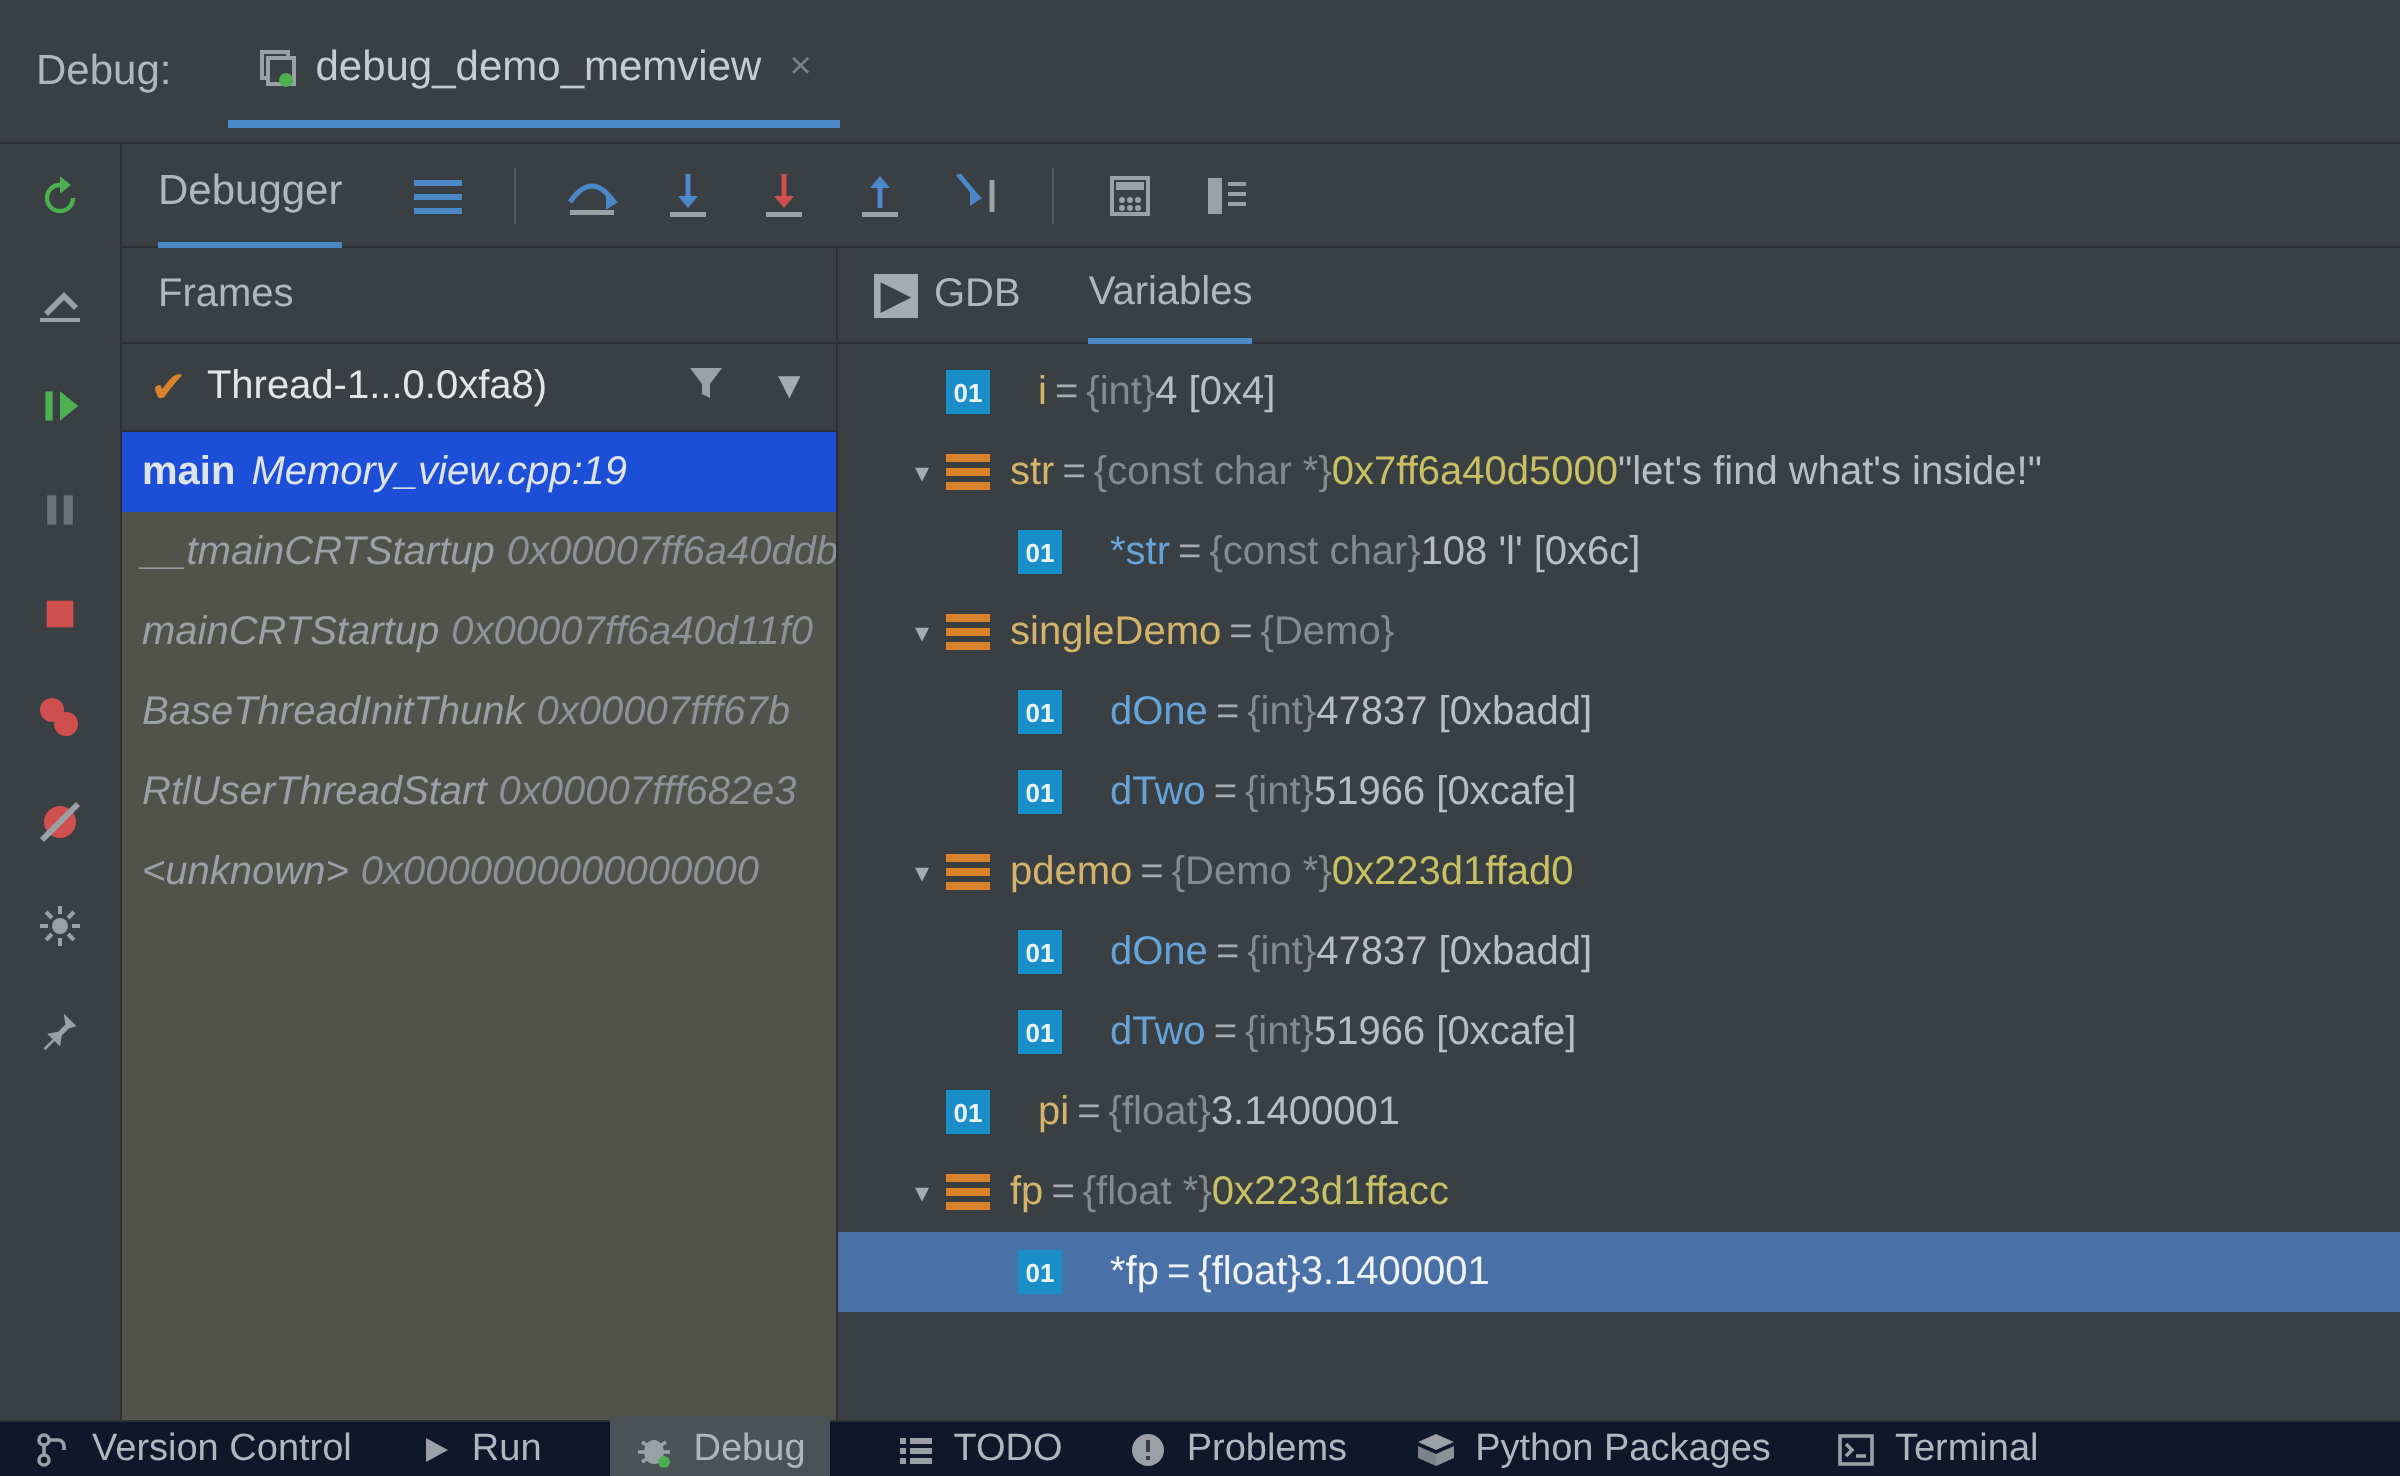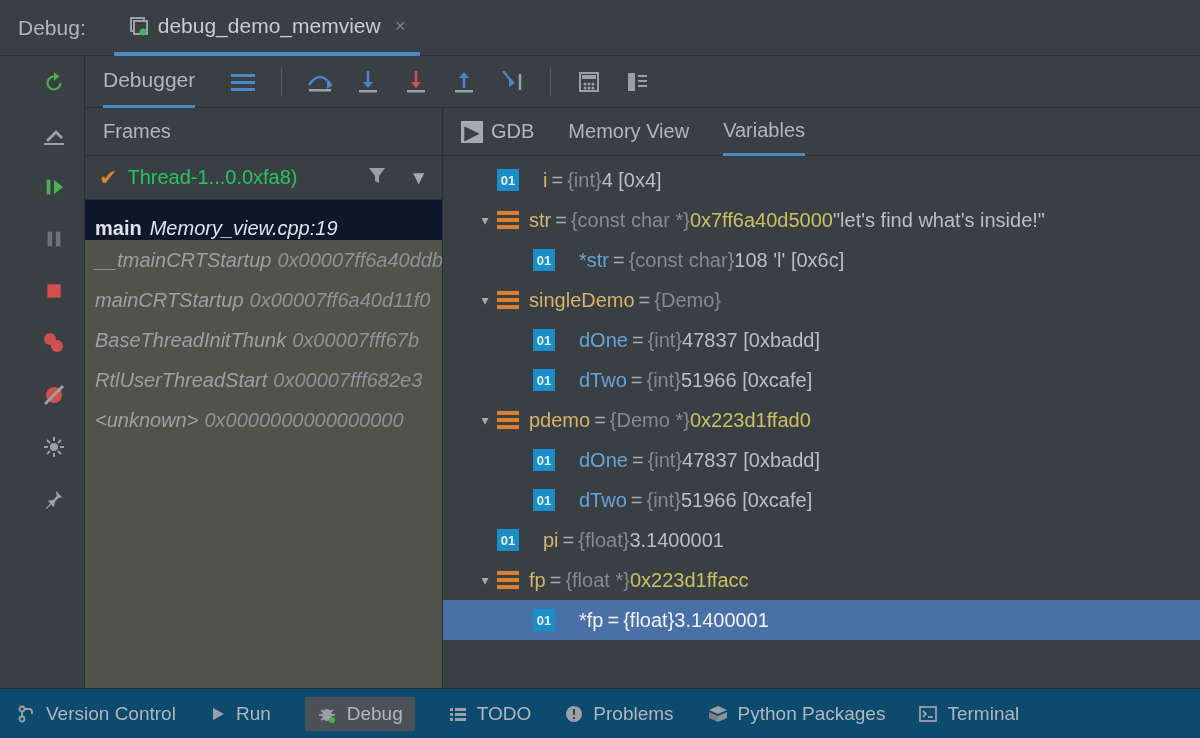--- a/index.html
+++ b/index.html
@@ -7,39 +7,39 @@
   body {
     background: #3a3f44;
     font-family: -apple-system, "Segoe UI", Arial, sans-serif;
     font-size: 19px;
     color: #b0b6bd;
     display: flex;
     flex-direction: column;
   }
   
   .header {
-    height: 56px;
+    height: 72px;
     display: flex;
     align-items: center;
     padding: 0 18px;
     background: #3a3f44;
     border-bottom: 1px solid #2c2f33;
   }
   .header .label { font-size: 21px; color: #b0b6bd; margin-right: 28px; }
   .run-tab {
     display: flex; align-items: center; gap: 8px;
     padding: 0 14px; height: 56px;
     border-bottom: 4px solid #4a88c7;
   }
   .run-tab .cfg-icon svg { display:block; }
   .run-tab .name { color: #c7ccd1; font-size: 21px; }
   .run-tab .close { color: #7b8087; font-size: 19px; margin-left: 6px; cursor: pointer; }
 
   
-  .main { flex: 1; display: flex; min-height: 0; padding-left: 24px; }
+  .main { flex: 1; display: flex; min-height: 0; }
   .sidebar {
     width: 61px; background: #3a3f44; border-right: 1px solid #2c2f33;
     display: flex; flex-direction: column; align-items: center; padding-top: 10px; gap: 18px;
   }
   .sidebar .tool { width: 34px; height: 34px; display:flex; align-items:center; justify-content:center; cursor:pointer; }
   .sidebar svg { display:block; }
   .content { flex: 1; display: flex; flex-direction: column; min-width: 0; }
 
   
   .dbg-toolbar {
@@ -53,25 +53,25 @@
   .dbg-actions { display:flex; align-items:center; gap: 20px; padding-left: 6px; }
   .dbg-actions .sep { width:1px; height:28px; background:#555a60; margin: 0 4px; }
   .dbg-actions .act { width:28px; height:28px; display:flex; align-items:center; justify-content:center; cursor:pointer; }
 
   
   .lower { flex:1; display:flex; min-height:0; }
   .frames-panel { width: 358px; border-right: 1px solid #2c2f33; display:flex; flex-direction:column; background:#3a3f44; overflow:hidden; }
   .panel-header { height: 48px; display:flex; align-items:center; padding: 0 18px; color:#b0b6bd; font-size: 20px; border-bottom: 1px solid #2c2f33; }
   .thread-row { height: 44px; display:flex; align-items:center; padding: 0 14px; gap: 10px; border-bottom: 1px solid #2c2f33; }
   .thread-row .check { color: #d9822b; font-size: 22px; }
-  .thread-row .name { color:#22c55e; font-size: 20px; flex:1; white-space:nowrap; overflow:hidden; text-overflow:ellipsis; }
+  .thread-row .name { color:#e5e5e5; font-size: 20px; flex:1; white-space:nowrap; overflow:hidden; text-overflow:ellipsis; }
   .thread-row .tool { color:#a6abb2; cursor:pointer; }
   .frames-list { flex:1; background:#51524a; overflow:hidden; }
   .frame { height: 40px; display:flex; align-items:center; padding: 0 10px; white-space:nowrap; overflow:hidden; font-size: 20px; font-style: italic; color:#9aa0a6; }
-  .frame.selected { background:#0f172a; color:#dfe4ea; font-style: normal; align-items: flex-end; }
+  .frame.selected { background:#1d4ed8; color:#dfe4ea; font-style: normal; }
   .frame.selected .fn { font-weight: bold; margin-right:6px; }
   .frame .fn { color: inherit; margin-right:4px; }
   .frame .addr { color: #8d9298; margin-left:2px; }
   .frame.selected .addr { color:#dfe4ea; font-style: italic; }
 
   
   .right-panel { flex:1; display:flex; flex-direction:column; min-width:0; }
   .var-tabs { height: 48px; display:flex; align-items:center; gap: 34px; padding: 0 18px; border-bottom:1px solid #2c2f33; }
   .var-tabs .vtab { font-size: 20px; color:#b0b6bd; cursor:pointer; height:48px; display:flex; align-items:center; gap:8px; }
   .var-tabs .vtab.active { border-bottom: 3px solid #4a88c7; }
@@ -87,22 +87,22 @@
   .vname-top { color:#d3b46a; }
   .eq { color:#a6abb2; margin: 0 4px; }
   .vtype { color:#858a91; }
   .vval  { color:#b9bec5; }
   .addrv { color:#c8c062; }
   .strv  { color:#b9bec5; }
   .var-row.sel .vname, .var-row.sel .eq, .var-row.sel .vtype, .var-row.sel .vval { color:#f0f3f7; }
 
   
   .footer {
-    height: 50px; border-top: 1px solid #2c2f33; display:flex; align-items:center;
-    padding: 0 18px; gap: 34px; background:#0c4a6e;
+    height: 28px; border-top: 1px solid #2c2f33; display:flex; align-items:center;
+    padding: 0 18px; gap: 34px; background:#0f172a;
   }
   .footer .item { display:flex; align-items:center; gap:10px; color:#b0b6bd; font-size:19px; cursor:pointer; }
   .footer .item.active { background:#4c5157; padding: 6px 12px; border-radius:2px; }
   .footer svg { display:block; }
 
   
   .struct-ico { display:inline-flex; flex-direction:column; gap:3px; margin-right:10px; width:22px; }
   .struct-ico span { height:4px; background:#d9822b; display:block; }
 </style>
 </head>
@@ -301,21 +301,20 @@
             </div>
           </div>
       </div>
 
       <div class="right-panel">
         <div class="var-tabs">
           <div class="vtab">
             <span class="play">▶</span>
             <span>GDB</span>
           </div>
-          <div class="vtab">Memory View</div>
           <div class="vtab active">Variables</div>
         </div>
         <div class="var-tree" id="var-tree">
             <div class="var-row">
               <span class="indent" style="width: 30px;"></span>
               <span class="arrow"></span>
               <span class="badge prim">01</span>
               <span class="vname-top">i</span>
               <span class="eq"> = </span>
               <span class="vtype">{int} </span>

